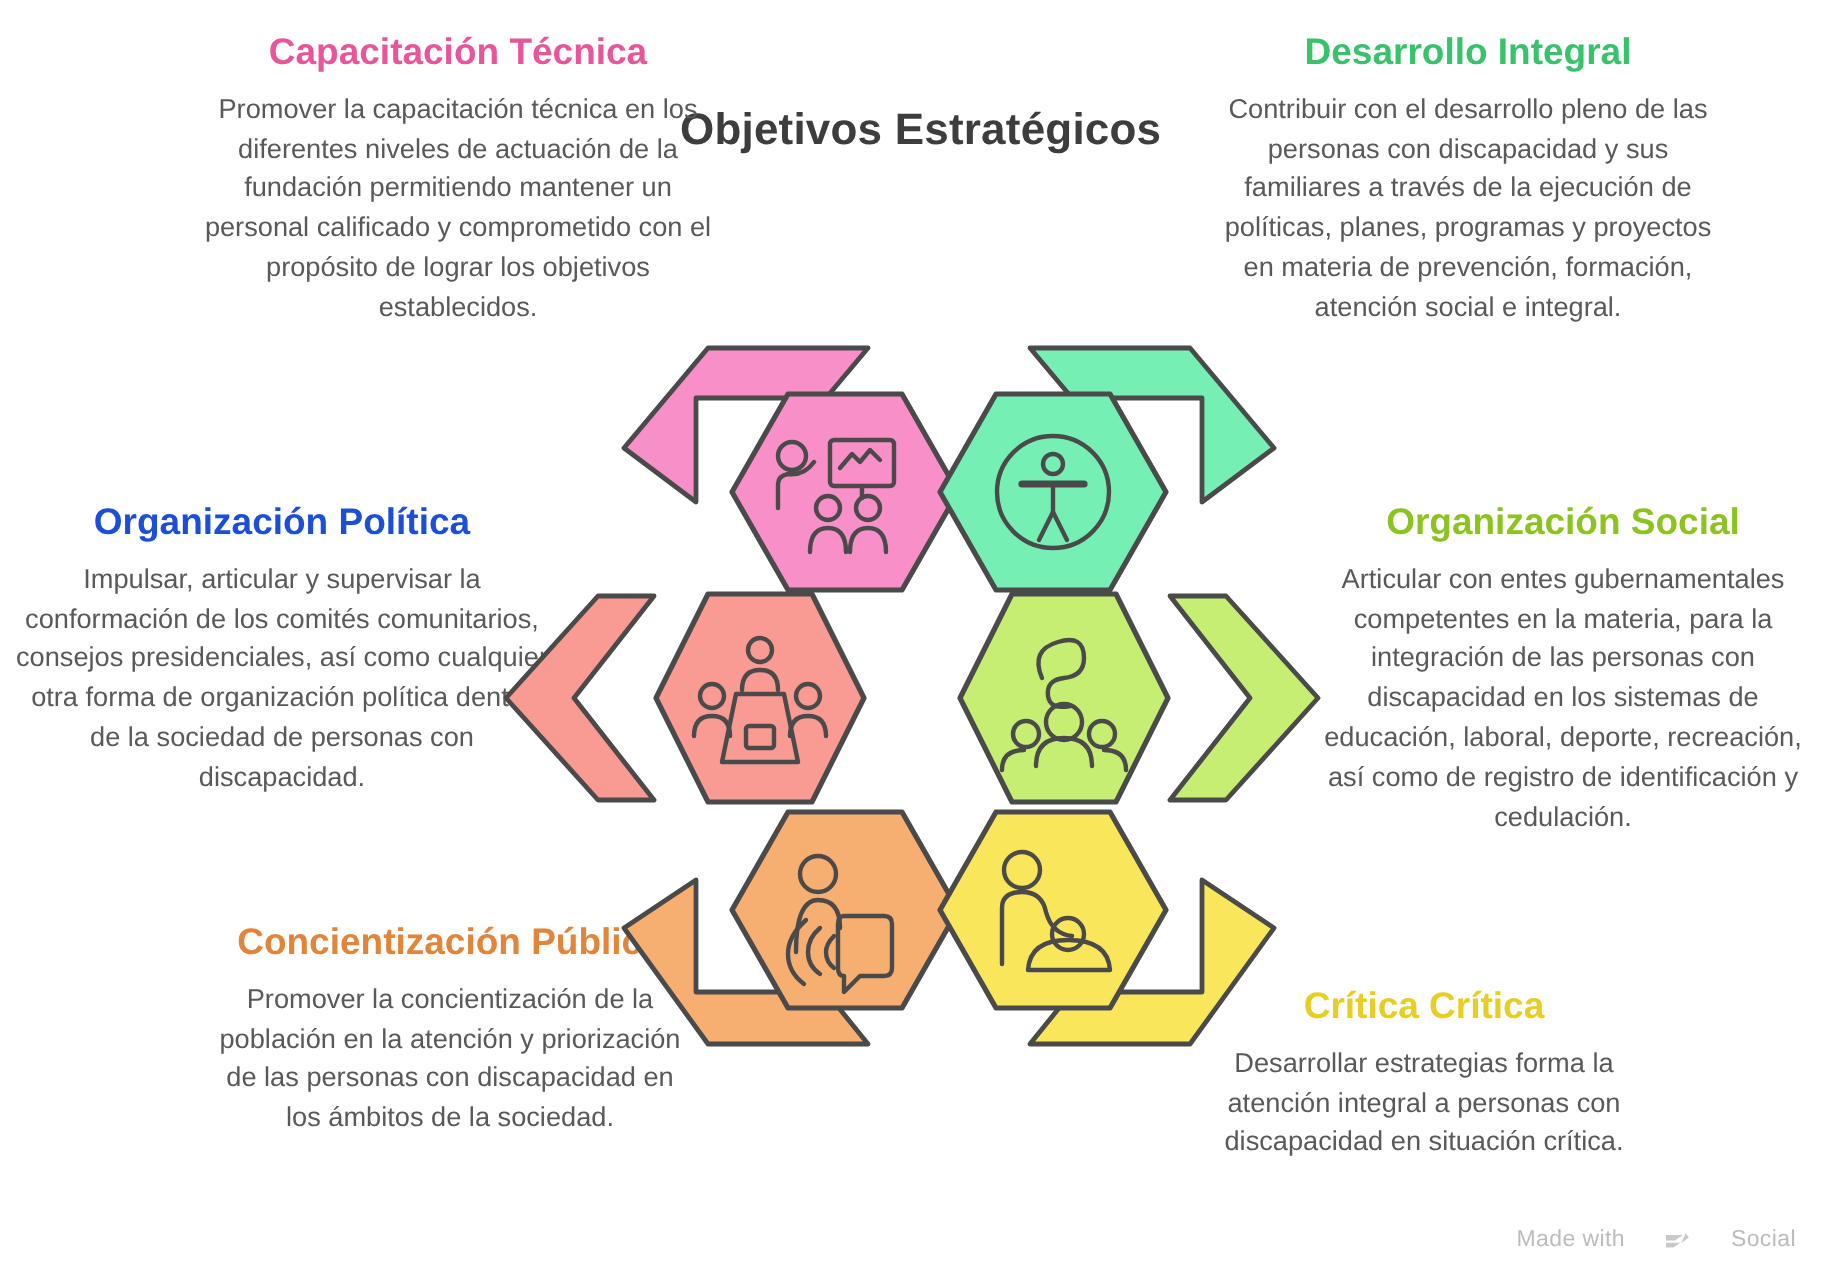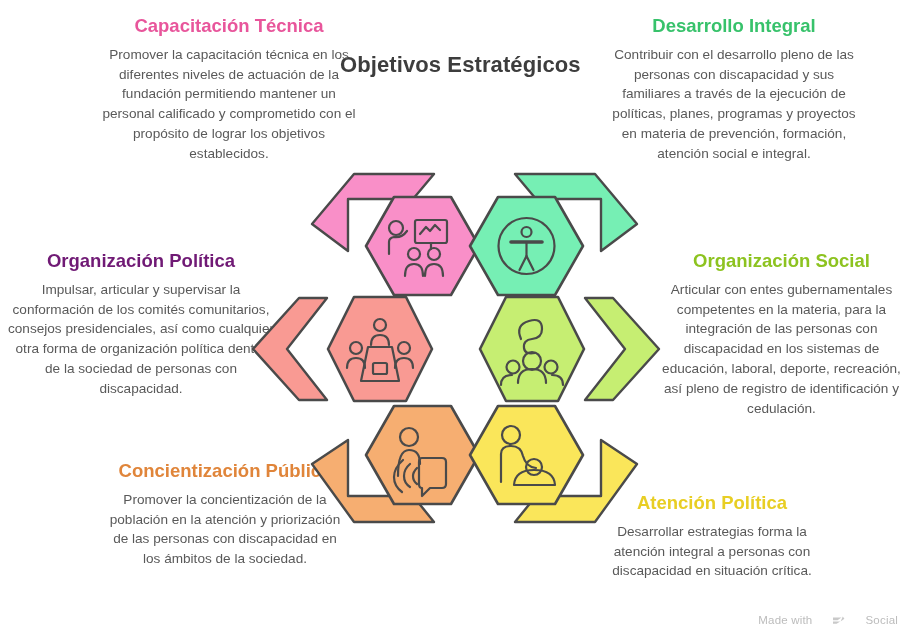--- a/index.html
+++ b/index.html
@@ -100,36 +100,36 @@
     <div class="block-title" style="color: rgb(55, 194, 107);">Desarrollo Integral</div>
     <div class="block-body">Contribuir con el desarrollo pleno de las personas con discapacidad y sus familiares a través de la ejecución de políticas, planes, programas y proyectos en materia de prevención, formación, atención social e integral.</div>
   </div>
 
   <div class="block" id="block-capacitacion">
     <div class="block-title" style="color: rgb(232, 85, 155);">Capacitación Técnica</div>
     <div class="block-body">Promover la capacitación técnica en los diferentes niveles de actuación de la fundación permitiendo mantener un personal calificado y comprometido con el propósito de lograr los objetivos establecidos.</div>
   </div>
 
   <div class="block" id="block-organizacion">
-    <div class="block-title" style="color: #701a75;">Organización Política</div>
+    <div class="block-title" style="color: #1d4ed8;">Organización Política</div>
     <div class="block-body">Impulsar, articular y supervisar la conformación de los comités comunitarios, consejos presidenciales, así como cualquier otra forma de organización política dentro de la sociedad de personas con discapacidad.</div>
   </div>
 
   <div class="block" id="block-integracion">
     <div class="block-title" style="color: rgb(141, 195, 32);">Organización Social</div>
-    <div class="block-body">Articular con entes gubernamentales competentes en la materia, para la integración de las personas con discapacidad en los sistemas de educación, laboral, deporte, recreación, así pleno de registro de identificación y cedulación.</div>
+    <div class="block-body">Articular con entes gubernamentales competentes en la materia, para la integración de las personas con discapacidad en los sistemas de educación, laboral, deporte, recreación, así como de registro de identificación y cedulación.</div>
   </div>
 
   <div class="block" id="block-concientizacion">
     <div class="block-title" style="color: rgb(224, 133, 58);">Concientización Pública</div>
     <div class="block-body">Promover la concientización de la población en la atención y priorización de las personas con discapacidad en los ámbitos de la sociedad.</div>
   </div>
 
   <div class="block" id="block-atencion">
-    <div class="block-title" style="color: rgb(232, 206, 36);">Atención Política</div>
+    <div class="block-title" style="color: rgb(232, 206, 36);">Crítica Crítica</div>
     <div class="block-body">Desarrollar estrategias forma la atención integral a personas con discapacidad en situación crítica.</div>
   </div>
 
   <div id="cluster">
 
     <div class="hex-cell" style="left:52px; top:0px;">
       <svg width="180" height="148" viewBox="0 0 180 148">
 
         <path d="M4 58 L46 8 L126 8 L105 33 L40 33 L40 85 Z" fill="#F98FC8" stroke="#4a4a4a" stroke-width="2.4" stroke-linejoin="round"></path>
 

